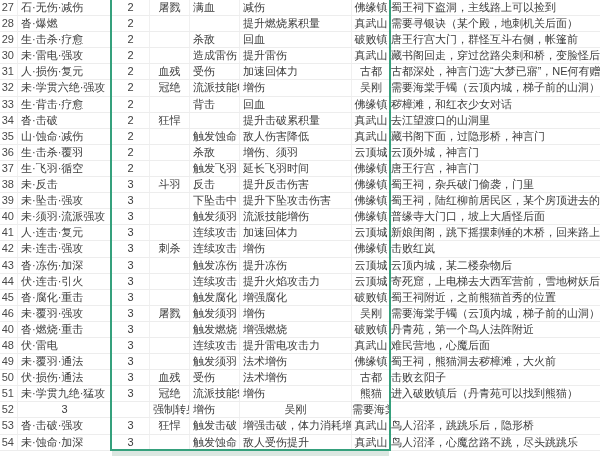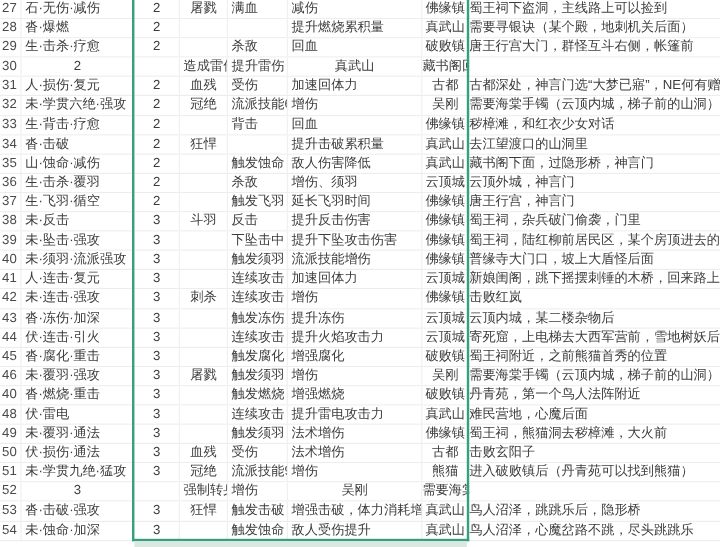--- a/index.html
+++ b/index.html
@@ -74,20 +74,21 @@
     <div class="cell c-name">生·击杀·疗愈</div>
     <div class="cell c-tier">2</div>
     <div class="cell c-tag"></div>
     <div class="cell c-trigger">杀敌</div>
     <div class="cell c-effect">回血</div>
     <div class="cell c-loc">破败镇</div>
     <div class="cell c-note">唐王行宫大门，群怪互斗右侧，帐篷前</div>
   </div>
       <div class="row">
     <div class="cell c-num">30</div>
+    <div class="cell c-name">未·雷电·强攻</div>
     <div class="cell c-tier">2</div>
     <div class="cell c-tag"></div>
     <div class="cell c-trigger">造成雷伤</div>
     <div class="cell c-effect">提升雷伤</div>
     <div class="cell c-loc">真武山</div>
     <div class="cell c-note">藏书阁回走，穿过岔路尖刺和桥，变脸怪后</div>
   </div>
       <div class="row">
     <div class="cell c-num">31</div>
     <div class="cell c-name">人·损伤·复元</div>

